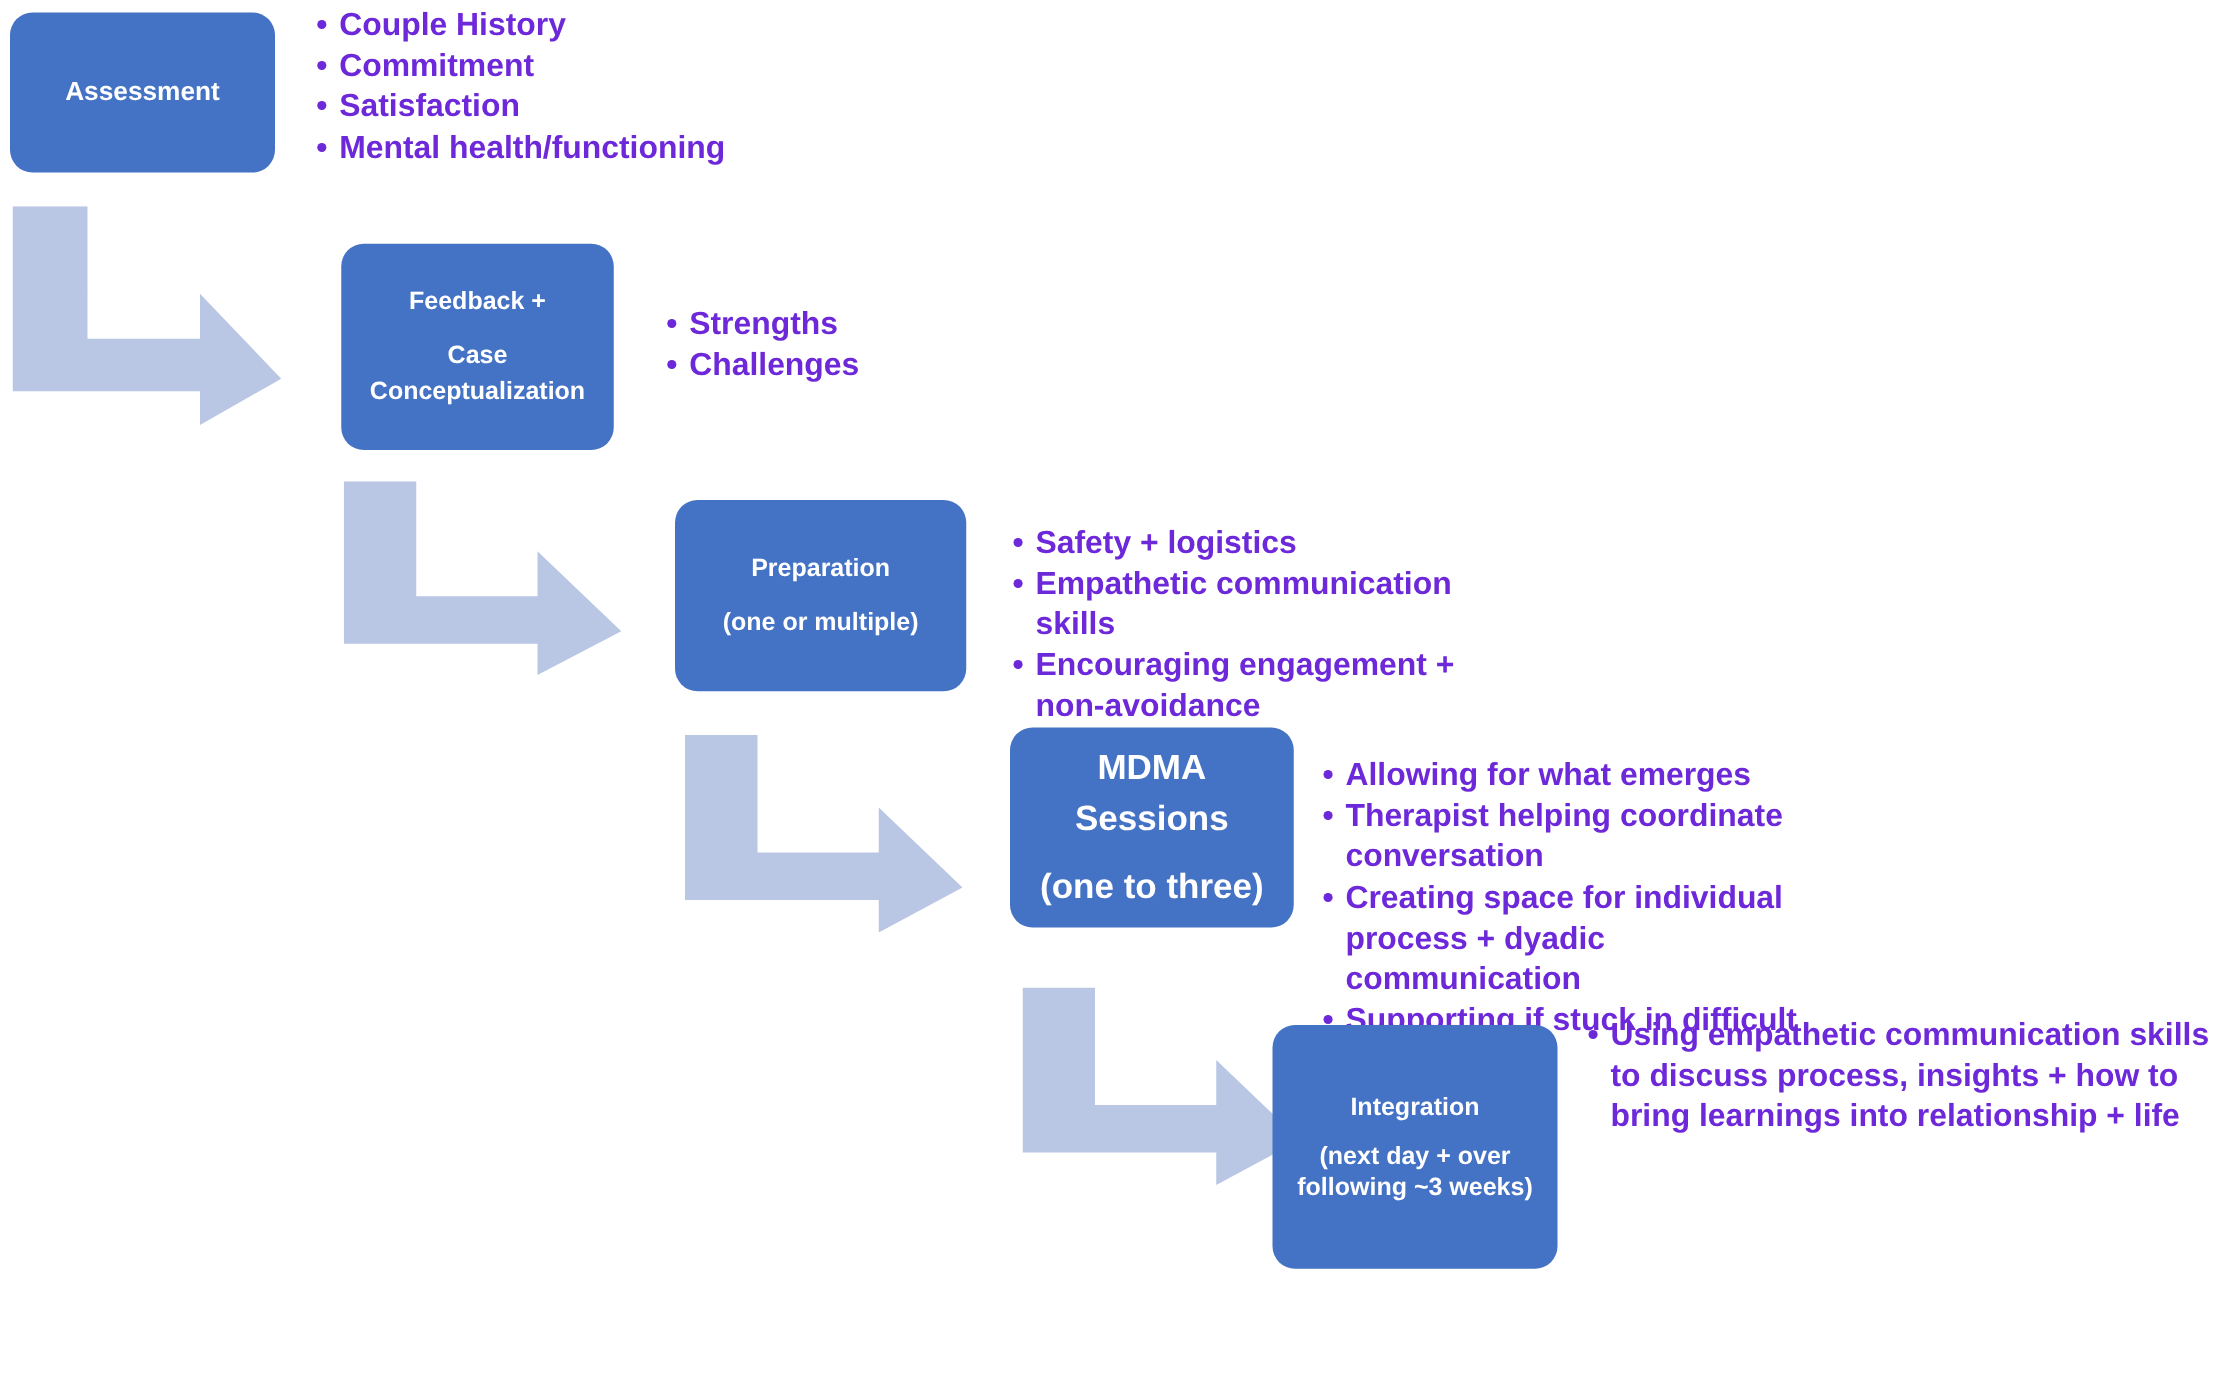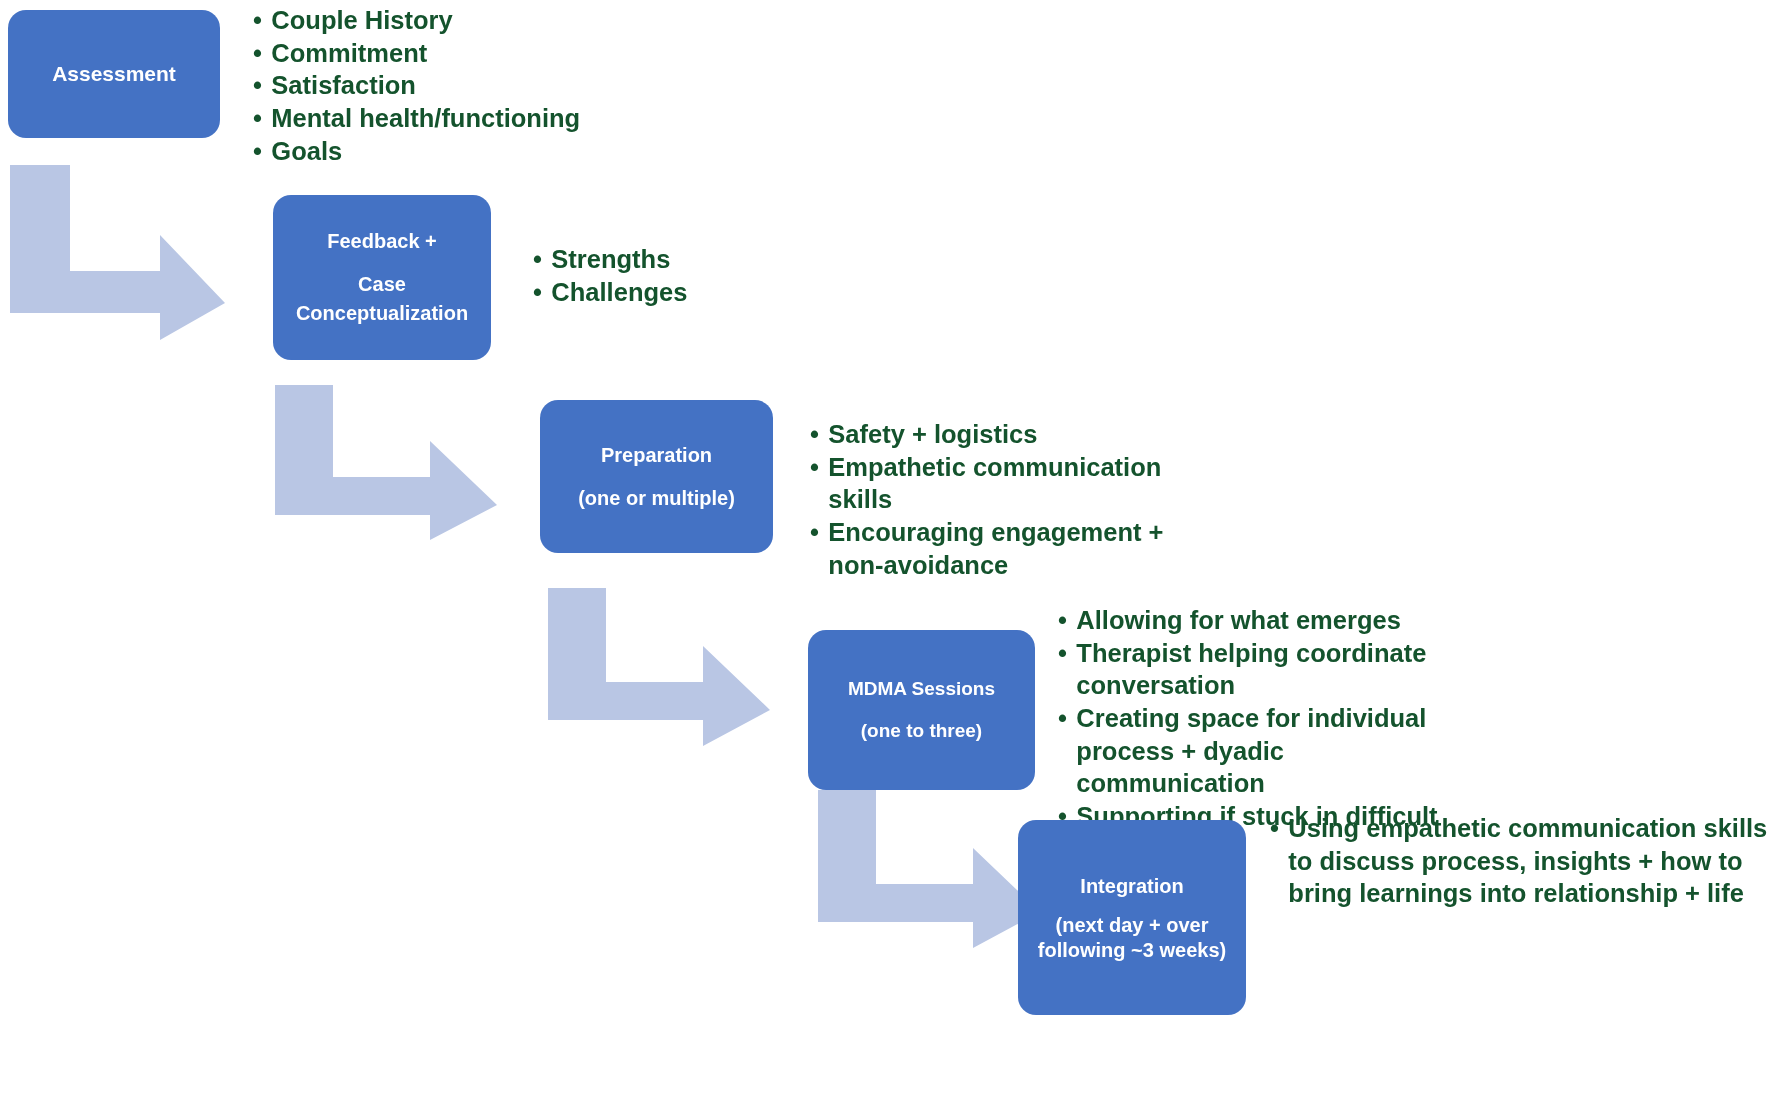--- a/index.html
+++ b/index.html
@@ -29,21 +29,21 @@
     justify-content: center;
     text-align: center;
     box-sizing: border-box;
     line-height: 1.45;
     padding: 6px 18px;
   }
   .node .line1 { display: block; }
   .node .line2 { display: block; }
   .bullets {
     position: absolute;
-    color: #14532d;
+    color: #6d28d9;
     font-weight: bold;
     box-sizing: border-box;
   }
   .bullets ul {
     list-style: none;
     margin: 0;
     padding: 0;
   }
   .bullets li {
     position: relative;
@@ -69,21 +69,20 @@
   <div class="node" style="left:8px; top:10px; width:212px; height:128px; font-size:21px;">
     <span class="line1">Assessment</span>
   </div>
 
   <div class="bullets" style="left:253px; top:4px; width:420px; font-size:25.5px; line-height:1.28;">
     <ul>
       <li>Couple History</li>
       <li>Commitment</li>
       <li>Satisfaction</li>
       <li>Mental health/functioning</li>
-      <li>Goals</li>
     </ul>
   </div>
 
   <div class="arrow" style="left:10px; top:165px; width:215px; height:175px;">
     <svg width="215" height="175" viewBox="0 0 215 175">
       <path d="M0,0 L60,0 L60,106 L150,106 L150,70 L215,138 L150,175 L150,148 L0,148 Z" fill="#B9C6E4"></path>
     </svg>
   </div>
 
   <div class="node" style="left:273px; top:195px; width:218px; height:165px; font-size:20px;">
@@ -116,21 +115,21 @@
       <li>Encouraging engagement + non-avoidance</li>
     </ul>
   </div>
 
   <div class="arrow" style="left:548px; top:588px; width:222px; height:158px;">
     <svg width="222" height="158" viewBox="0 0 222 158">
       <path d="M0,0 L58,0 L58,94 L155,94 L155,58 L222,122 L155,158 L155,132 L0,132 Z" fill="#B9C6E4"></path>
     </svg>
   </div>
 
-  <div class="node" style="left:808px; top:630px; width:227px; height:160px; font-size:19px;">
+  <div class="node" style="left:808px; top:582px; width:227px; height:160px; font-size:28px;">
     <span class="line1">MDMA Sessions</span>
     <span class="line2" style="margin-top:14px;">(one to three)</span>
   </div>
 
   <div class="bullets" style="left:1058px; top:604px; width:420px; font-size:25.5px; line-height:1.28;">
     <ul>
       <li>Allowing for what emerges</li>
       <li>Therapist helping coordinate conversation</li>
       <li>Creating space for individual process + dyadic communication</li>
       <li>Supporting if stuck in difficult process</li>

